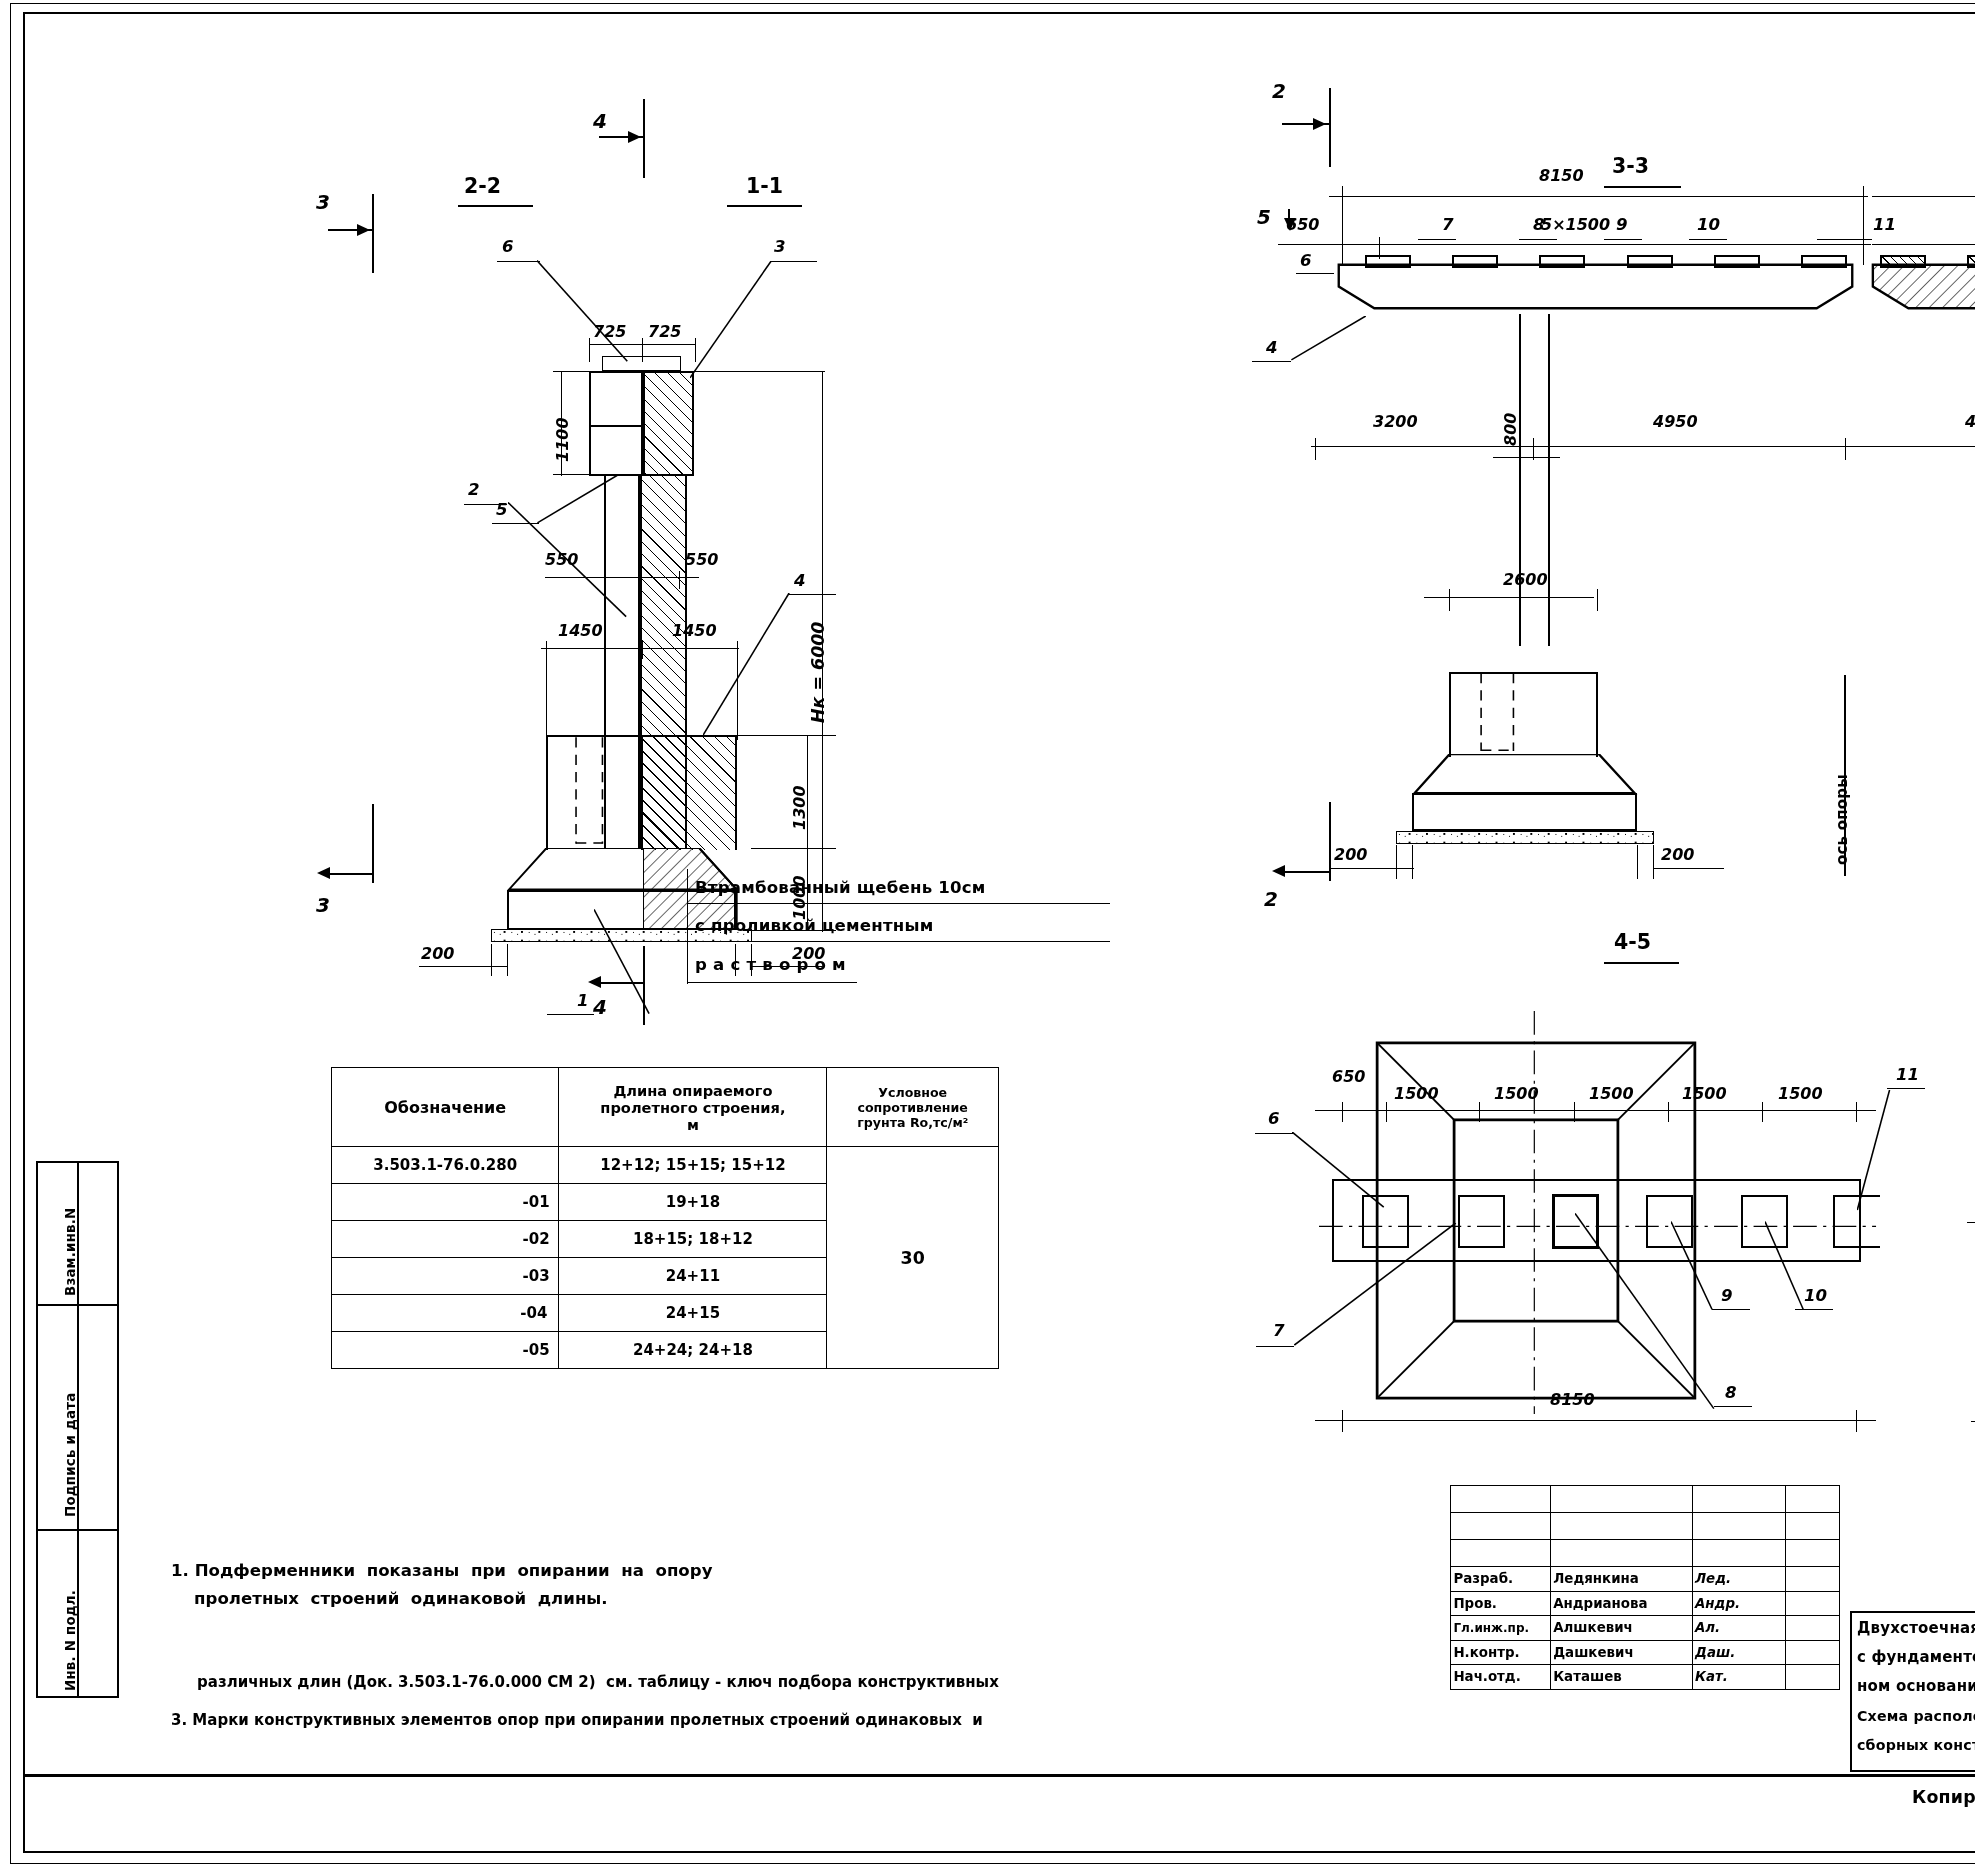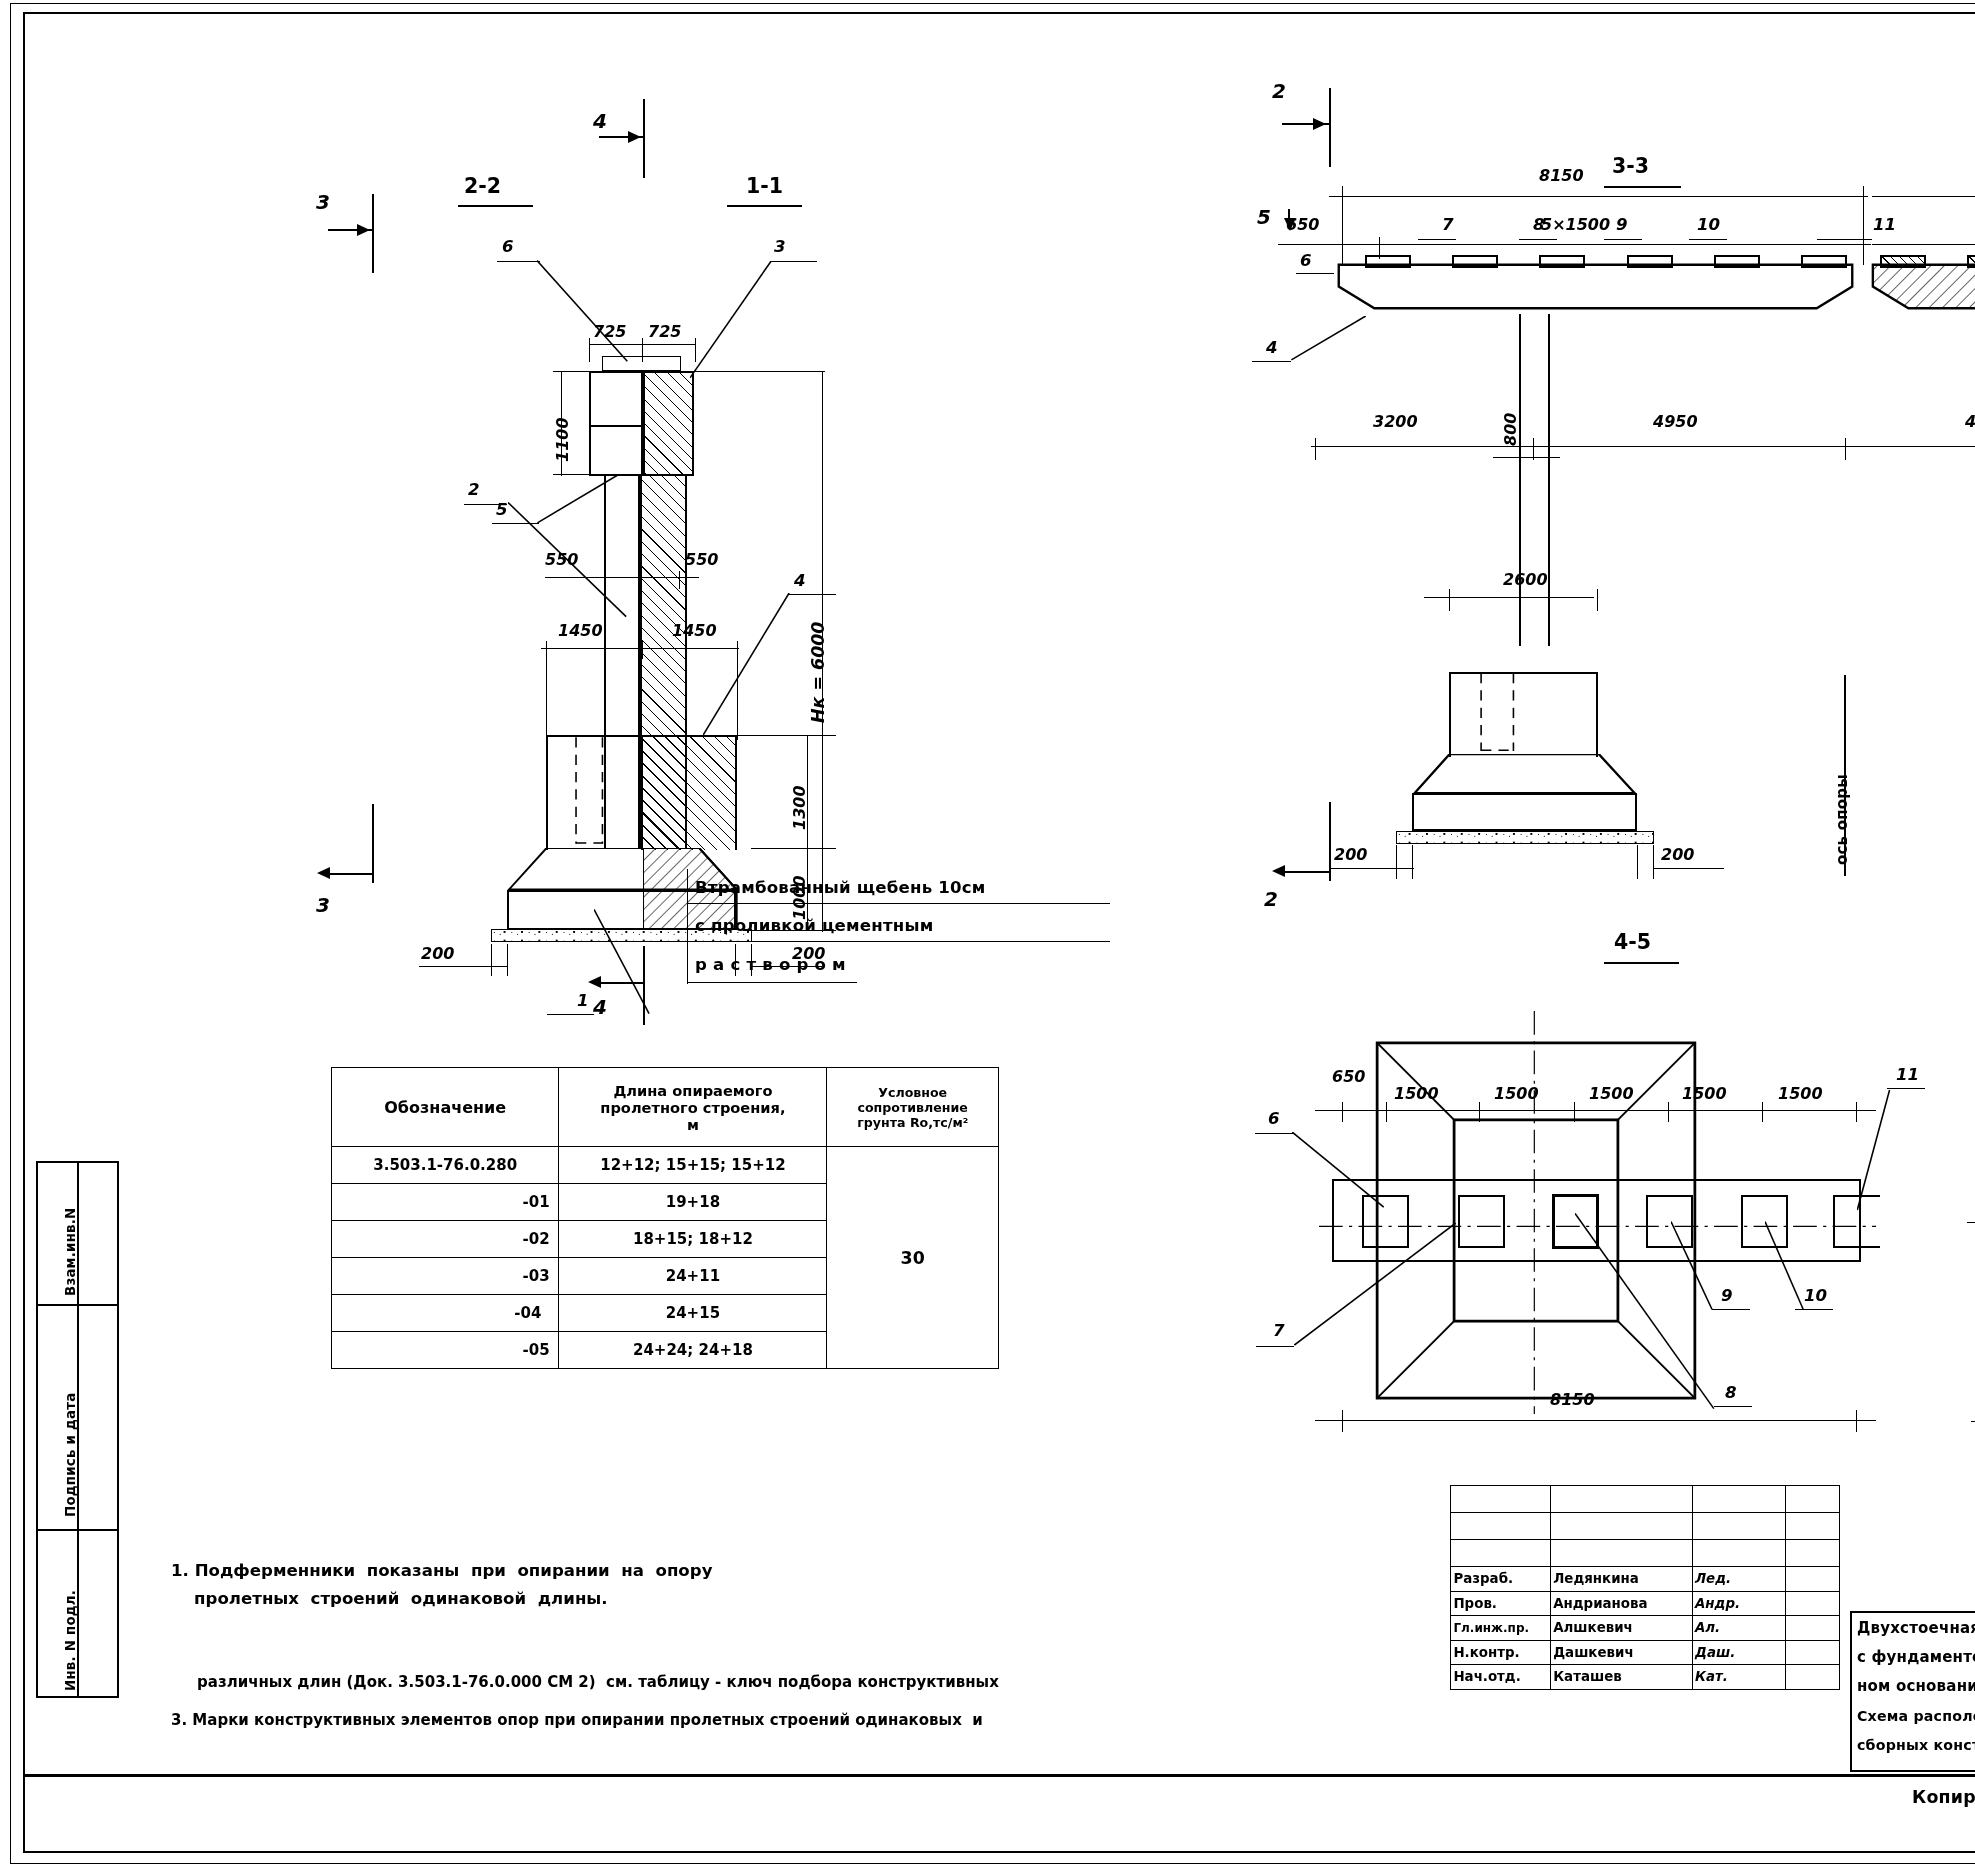--- a/index.html
+++ b/index.html
@@ -459,21 +459,21 @@
       </tr>
       <tr style="height:37px;">
         <td style="font-size:15px;text-align:right;padding-right:8.7px;">-02</td>
         <td style="font-size:15px;">18+15;  18+12</td>
       </tr>
       <tr style="height:37px;">
         <td style="font-size:15px;text-align:right;padding-right:8.7px;">-03</td>
         <td style="font-size:15px;">24+11</td>
       </tr>
       <tr style="height:37px;">
-        <td style="font-size:15px;text-align:right;padding-right:17px;">-04</td>
+        <td style="font-size:15px;text-align:right;padding-right:11px;">-04</td>
         <td style="font-size:15px;">24+15</td>
       </tr>
       <tr style="height:37px;">
         <td style="font-size:15px;text-align:right;padding-right:8.7px;">-05</td>
         <td style="font-size:15px;">24+24;  24+18</td>
       </tr>
     </tbody>
   </table>
 
   <div class="notes" style="left:171px;top:1556px;font-size:16.6px;">1. Подферменники  показаны  при  опирании  на  опору</div>

